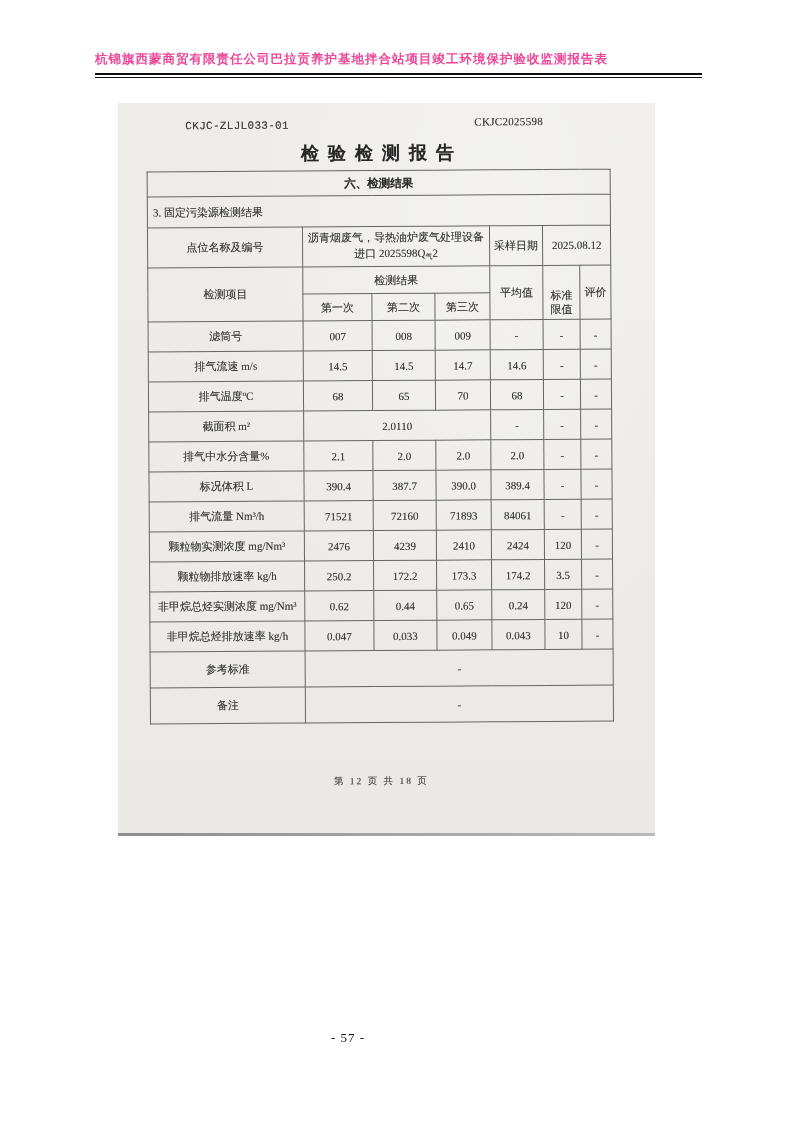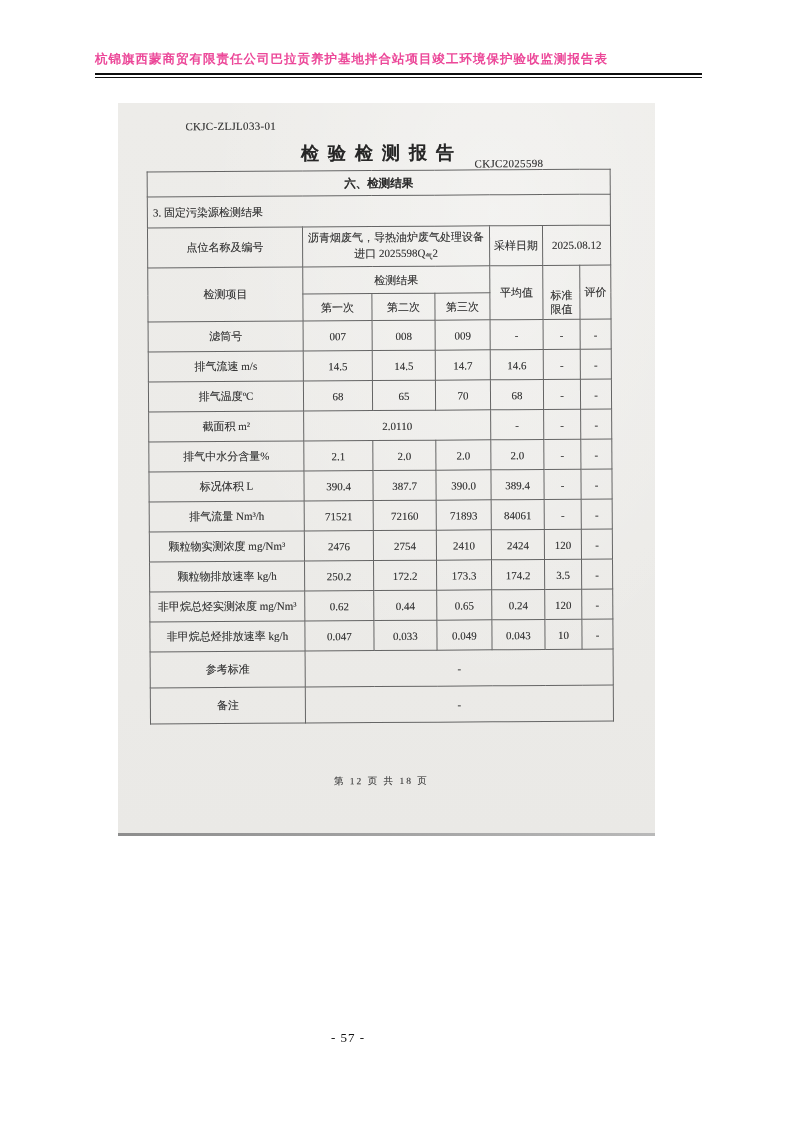--- a/index.html
+++ b/index.html
@@ -30,22 +30,22 @@
     content:""; position:absolute; left:0; right:0; bottom:-2px; height:3px;
     background:linear-gradient(to right, #8d8d8d, #b9b9b9);
   }
   .scan-inner {
     position:absolute; left:0; top:0; right:0; bottom:0;
     transform:rotate(-0.35deg); transform-origin:50% 40%;
     color:#3a3a3a;
     text-shadow:0 0 0.6px rgba(70,70,70,0.55);
   }
 
-  .code-left  { position:absolute; left:69px;  top:16px; font-size:11px; letter-spacing:0.3px; }
-  .code-right { position:absolute; left:358px; top:13px; font-size:11px; letter-spacing:0.3px;margin-top:42px; }
+  .code-left  { position:absolute; left:69px;  top:16px; font-size:11px; letter-spacing:0.3px;font-family:Liberation Mono, monospace; }
+  .code-right { position:absolute; left:358px; top:13px; font-size:11px; letter-spacing:0.3px; }
 
   .scan-title {
     position:absolute; left:30px; top:38px; width:462px; text-align:center;
     font-size:18px; font-weight:bold; letter-spacing:9px; color:#262626;
     text-indent:9px; 
   }
 
   table.report {
     position:absolute; left:30px; top:67px; width:463px;
     border-collapse:collapse; table-layout:fixed;
@@ -183,21 +183,21 @@
             <td>71521</td>
             <td>72160</td>
             <td>71893</td>
             <td>84061</td>
             <td>-</td>
             <td>-</td>
           </tr>
           <tr class="r-data">
             <td>颗粒物实测浓度 mg/Nm³</td>
             <td>2476</td>
-            <td>2754</td>
+            <td>4239</td>
             <td>2410</td>
             <td>2424</td>
             <td>120</td>
             <td>-</td>
           </tr>
           <tr class="r-data">
             <td>颗粒物排放速率 kg/h</td>
             <td>250.2</td>
             <td>172.2</td>
             <td>173.3</td>

